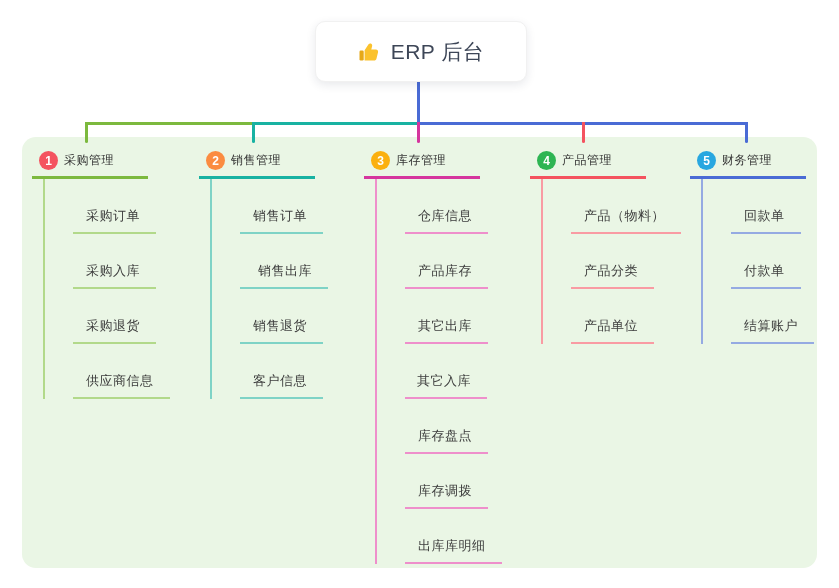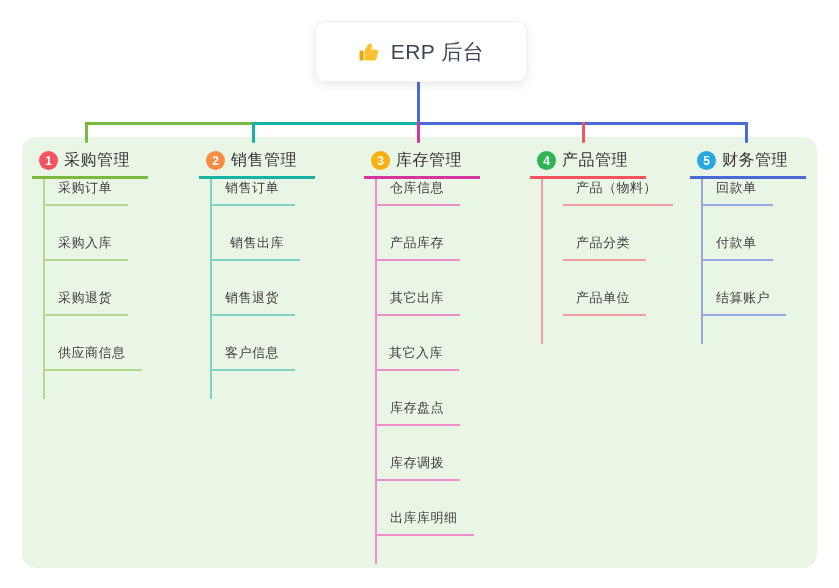--- a/index.html
+++ b/index.html
@@ -31,23 +31,23 @@
   .branch{position:absolute;top:148px;}
   .branch-header{
     display:flex;align-items:center;height:25px;padding-bottom:3px;
     border-bottom:3px solid #000;width:116px;
   }
   .badge{
     width:19px;height:19px;border-radius:50%;flex:0 0 19px;margin:0 6px 0 7px;
     display:flex;align-items:center;justify-content:center;
     color:#fff;font-size:12px;font-weight:bold;line-height:1;
   }
-  .branch-label{font-size:16px;font-weight:500;color:#333;white-space:nowrap;letter-spacing:.5px;}
+  .branch-label{font-size:12px;font-weight:500;color:#333;white-space:nowrap;letter-spacing:.5px;}
   .branch-items{margin-left:11px;border-left:2px solid #000;}
-  .branch-item{height:55px;display:flex;align-items:flex-start;}
+  .branch-item{height:55px;display:flex;align-items:flex-end;margin-left:28px;}
   .item-label{
     display:inline-block;white-space:nowrap;
     font-size:13px;color:#3d3d3d;letter-spacing:.5px;
     padding:0 16px 7px 13px;border-bottom:2px solid #000;
   }
 </style>
 </head>
 <body>
 
 <div id="canvas">
@@ -144,21 +144,21 @@
           <div class="branch-item">
             <span class="item-label" style="border-bottom-color: rgb(238, 143, 203);">出库库明细</span>
           </div>
         </div>
       </div>
       <div class="branch" style="left: 530px;">
         <div class="branch-header" style="border-bottom-color: rgb(244, 83, 95);">
           <span class="badge" style="background: rgb(46, 181, 83);">4</span>
           <span class="branch-label">产品管理</span>
         </div>
-        <div class="branch-items" style="border-left-color: rgb(249, 155, 163); padding-left: 20px;">
+        <div class="branch-items" style="border-left-color: rgb(249, 155, 163);">
           <div class="branch-item">
             <span class="item-label" style="border-bottom-color: rgb(249, 155, 163);">产品（物料）</span>
           </div>
           <div class="branch-item">
             <span class="item-label" style="border-bottom-color: rgb(249, 155, 163);">产品分类</span>
           </div>
           <div class="branch-item">
             <span class="item-label" style="border-bottom-color: rgb(249, 155, 163);">产品单位</span>
           </div>
         </div>

